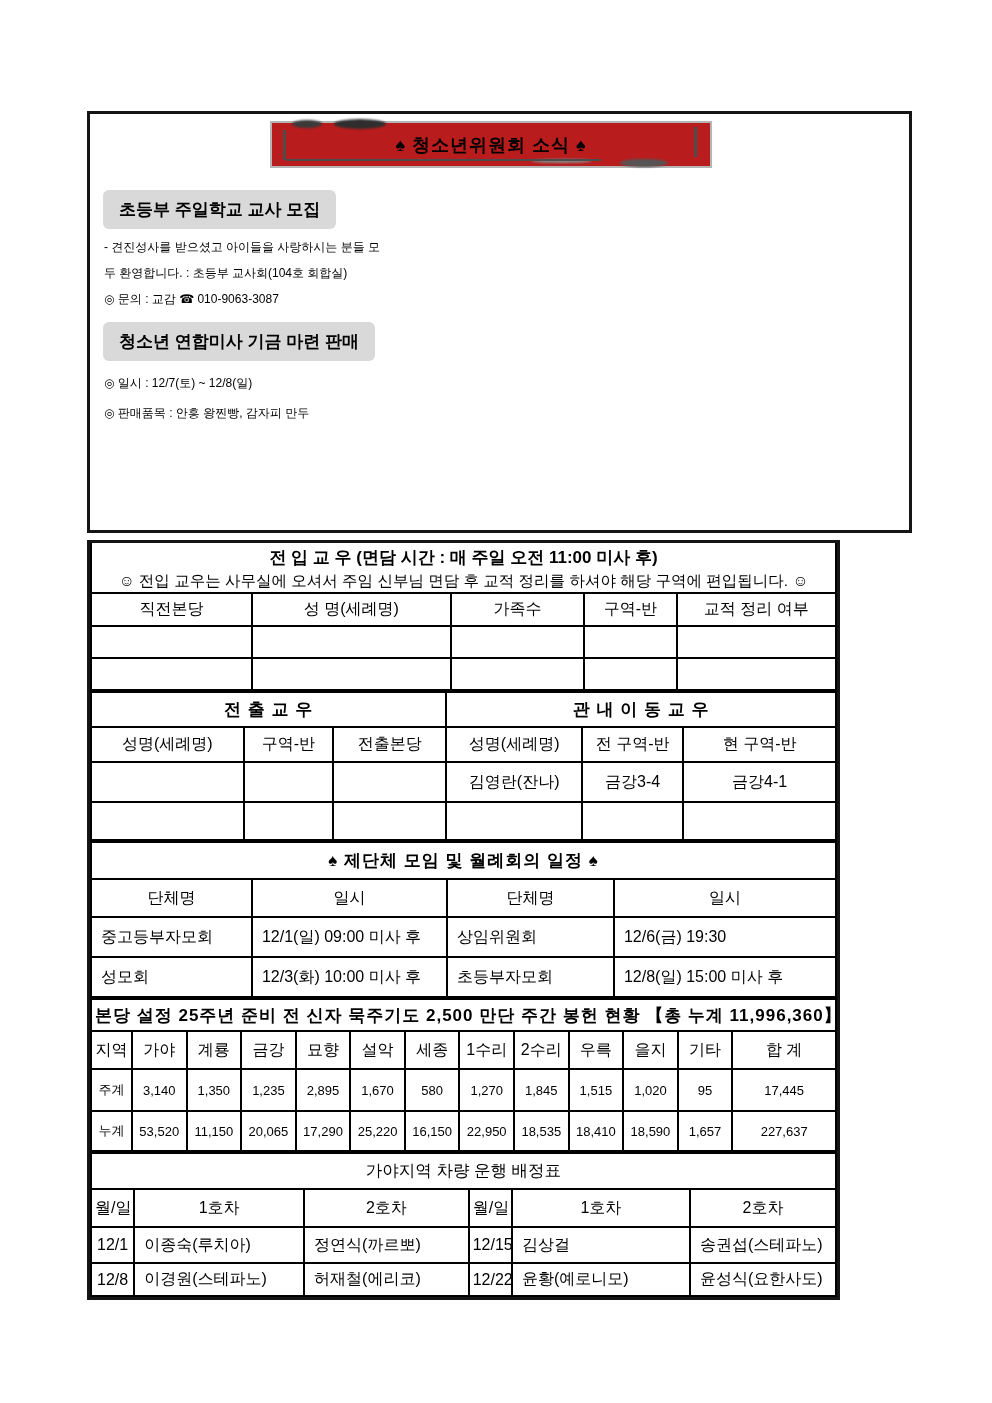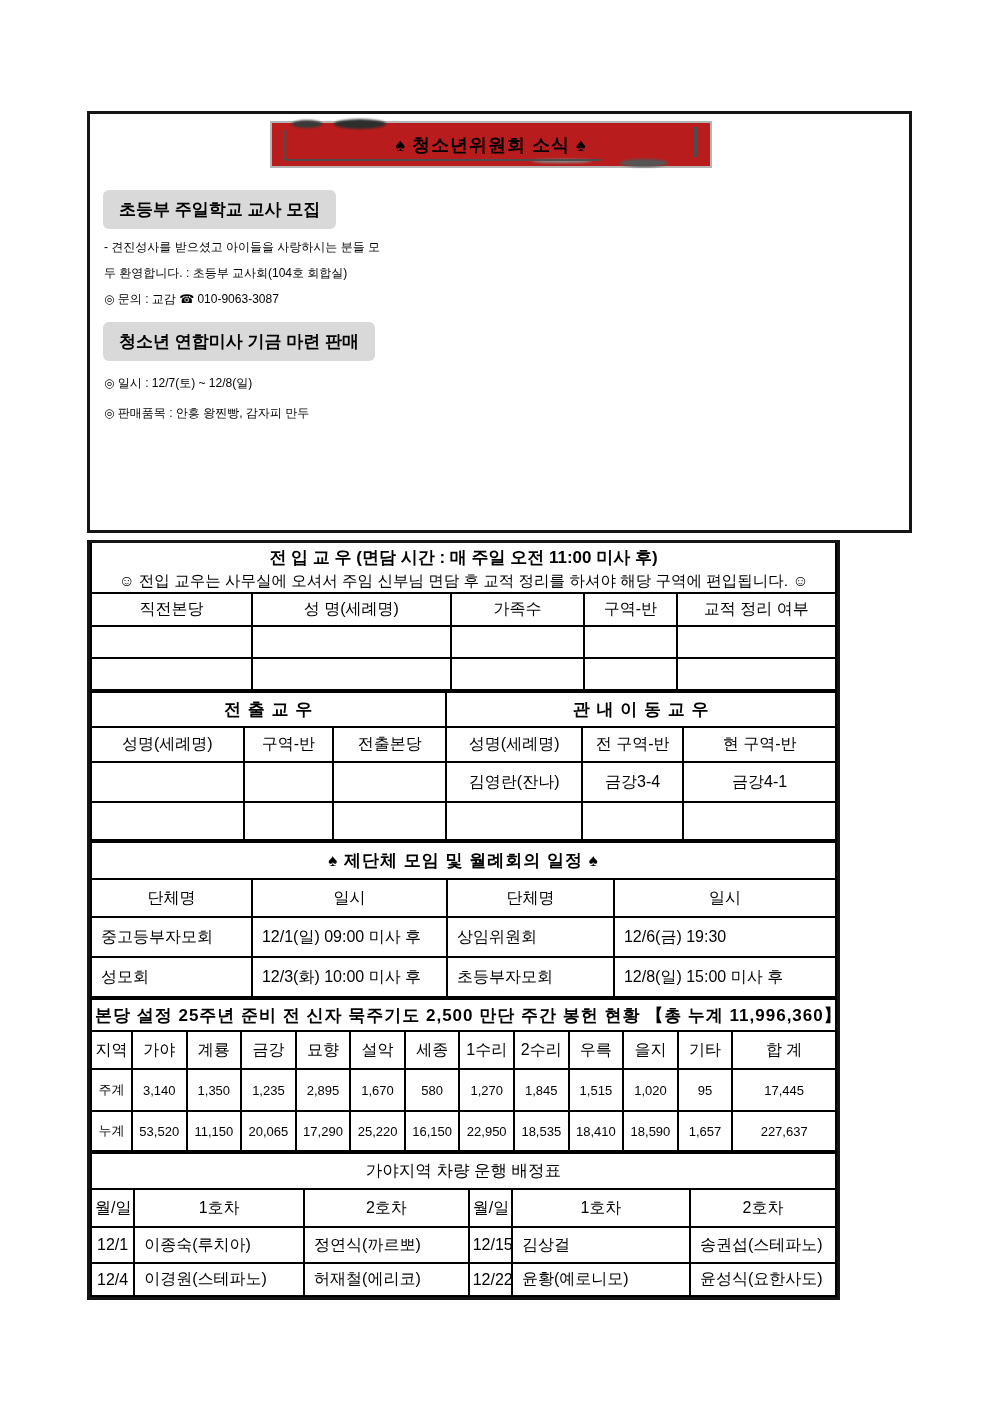--- a/index.html
+++ b/index.html
@@ -318,21 +318,21 @@
       </tr>
       <tr class="r-h36">
         <td>12/1</td>
         <td class="al">이종숙(루치아)</td>
         <td class="al">정연식(까르뽀)</td>
         <td>12/15</td>
         <td class="al">김상걸</td>
         <td class="al">송권섭(스테파노)</td>
       </tr>
       <tr class="r-h33">
-        <td>12/4</td>
+        <td>12/8</td>
         <td class="al">이경원(스테파노)</td>
         <td class="al">허재철(에리코)</td>
         <td>12/22</td>
         <td class="al">윤황(예로니모)</td>
         <td class="al">윤성식(요한사도)</td>
       </tr>
     </tbody>
       </table>
 
   </div>

